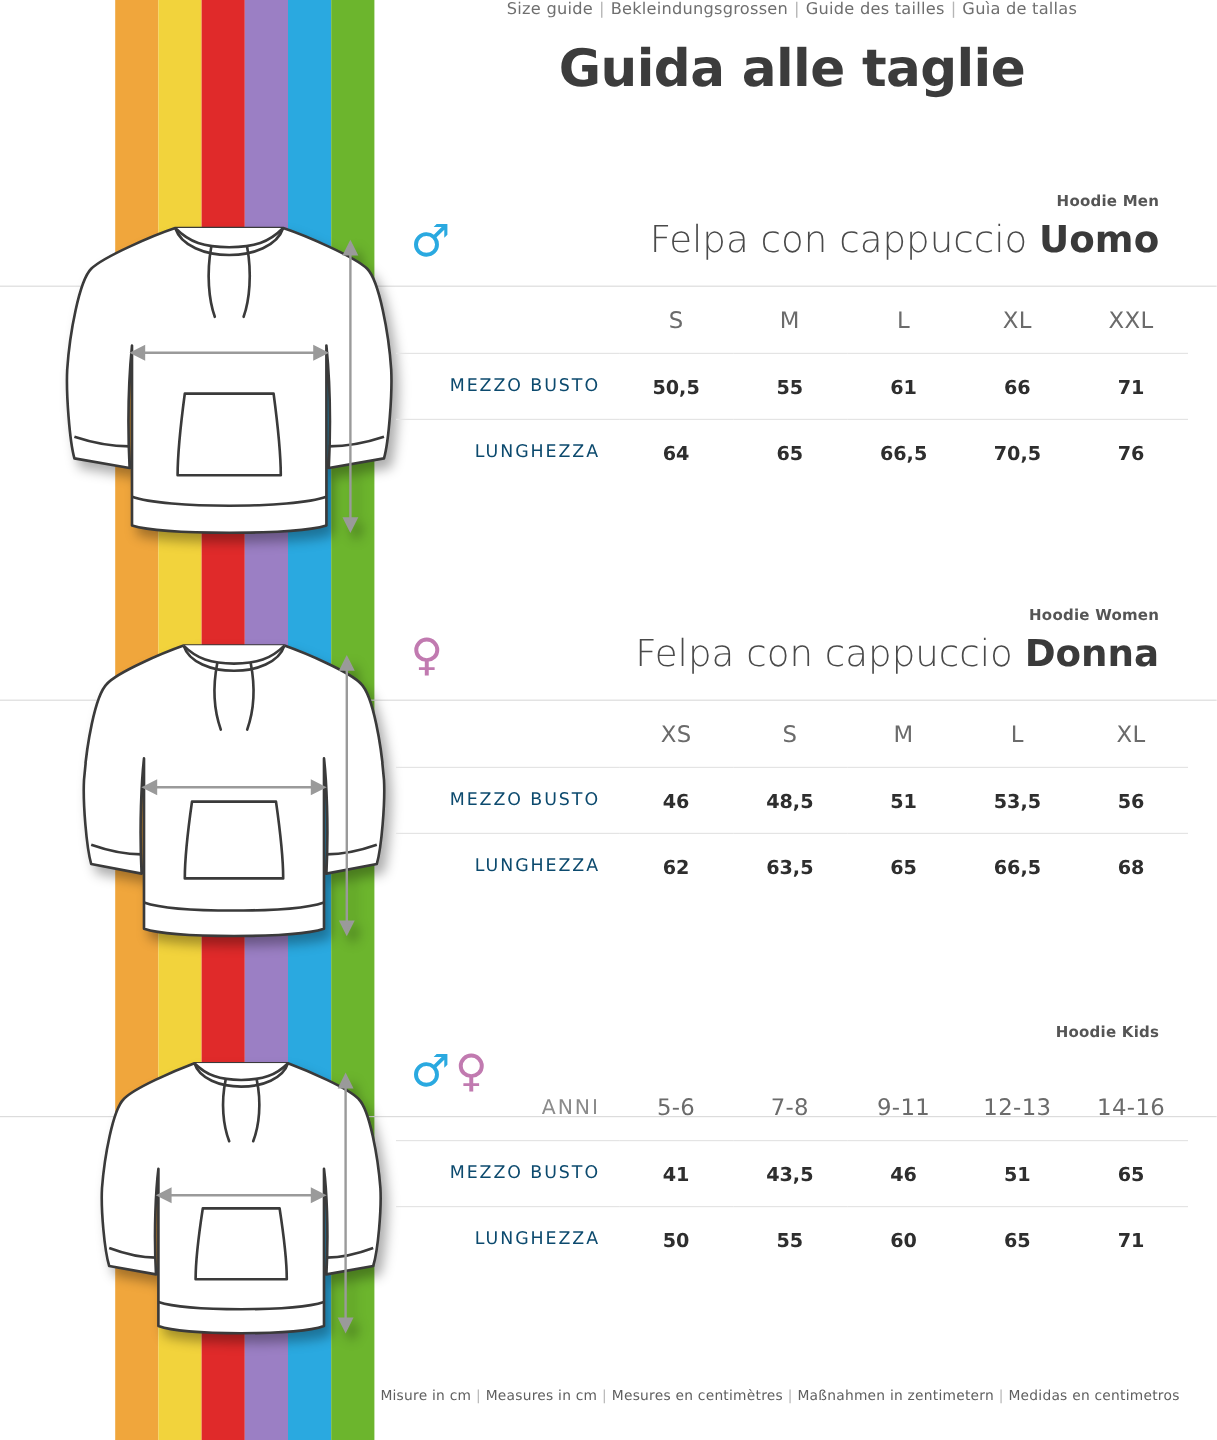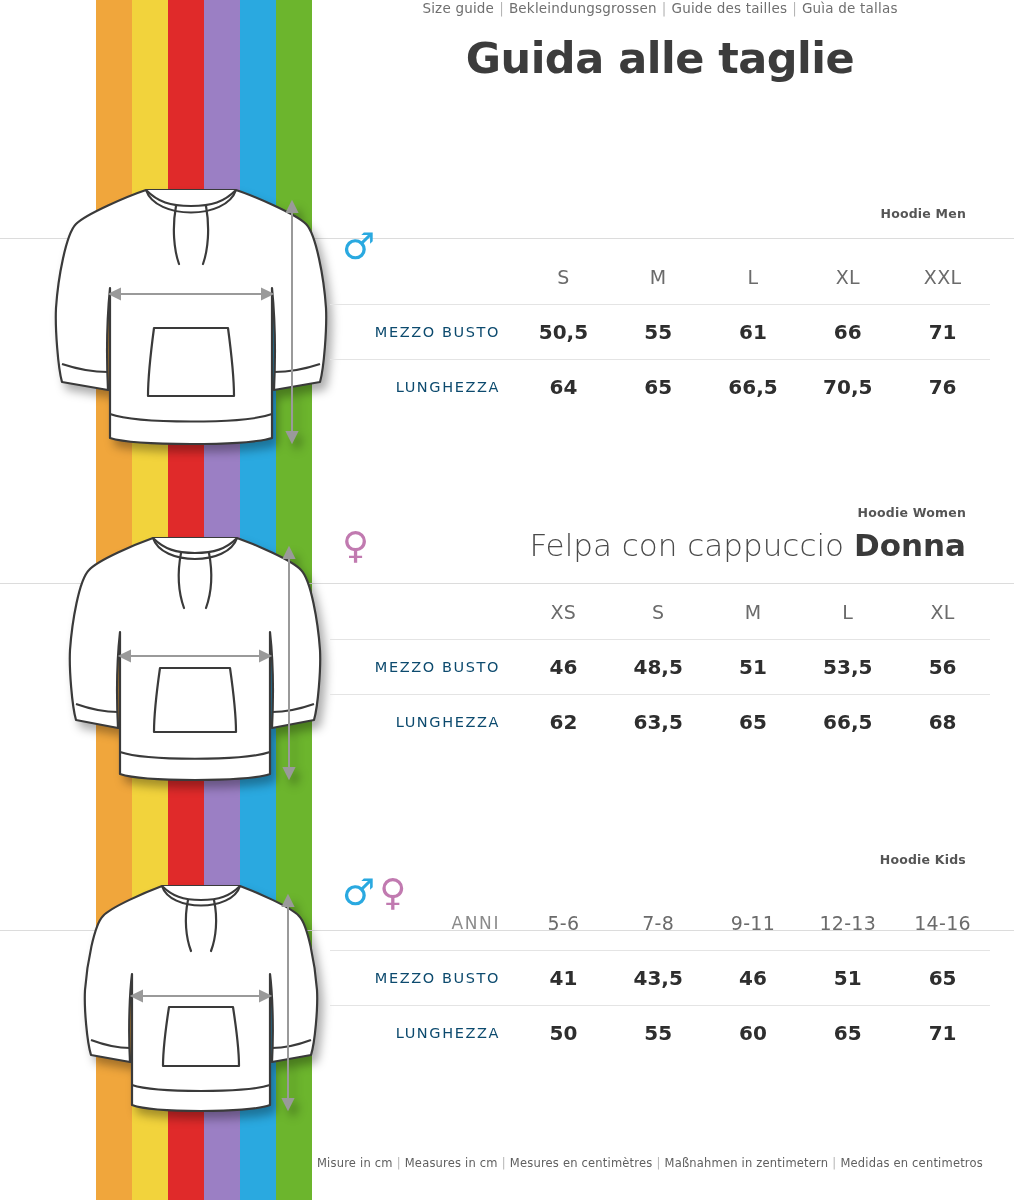--- a/index.html
+++ b/index.html
@@ -68,21 +68,21 @@
   .garment {
     position: absolute;
     filter: drop-shadow(5px 7px 5px rgba(0,0,0,0.32));
   }
   .g-men   { left: 46px;  top: 168px; }
   .g-women { left: 60px;  top: 516px; }
   .g-kids  { left: 76px;  top: 866px; }
 
   
   .section { position: absolute; left: 330px; width: 660px; }
-  .sec-men   { top: 160px; margin-top: 46px; }
+  .sec-men   { top: 160px; }
   .sec-women { top: 505px; }
   .sec-kids  { top: 852px; }
 
   .sec-sub {
     text-align: right;
     font-size: 12.5px;
     font-weight: bold;
     color: #555;
     padding-right: 24px;
     letter-spacing: 0.2px;
@@ -137,21 +137,21 @@
     font-weight: normal;
   }
   .lbl-col.small { color: #8b8b8b; font-size: 17px; }
   .hdr-cell {
     font-size: 19px;
     color: #6b6b6b;
     font-weight: normal;
     letter-spacing: 0.3px;
   }
   .val-cell {
-    font-size: 20px;
+    font-size: 16px;
     font-weight: bold;
     color: #2e2e2e;
   }
   .rowline td { border-top: 1px solid #e4e4e4; }
 
   
   .footer {
     position: absolute;
     bottom: 30px;
     left: 310px;
@@ -263,20 +263,21 @@
   </g>
 </svg>
 </div>
 
 <div class="section sec-men">
   <div class="sec-sub">Hoodie Men</div>
   <div class="sec-titlerow">
     <div class="gender-icons">
       <span class="gicon gicon-male">♂</span>
     </div>
+    <div class="sec-title"><span>Felpa con cappuccio </span><b>Uomo</b></div>
   </div>
   <table class="sizetable">
     <tbody>
         <tr>
       <th class="lbl-col"></th>
       <th class="hdr-cell">S</th>
       <th class="hdr-cell">M</th>
       <th class="hdr-cell">L</th>
       <th class="hdr-cell">XL</th>
       <th class="hdr-cell">XXL</th>

